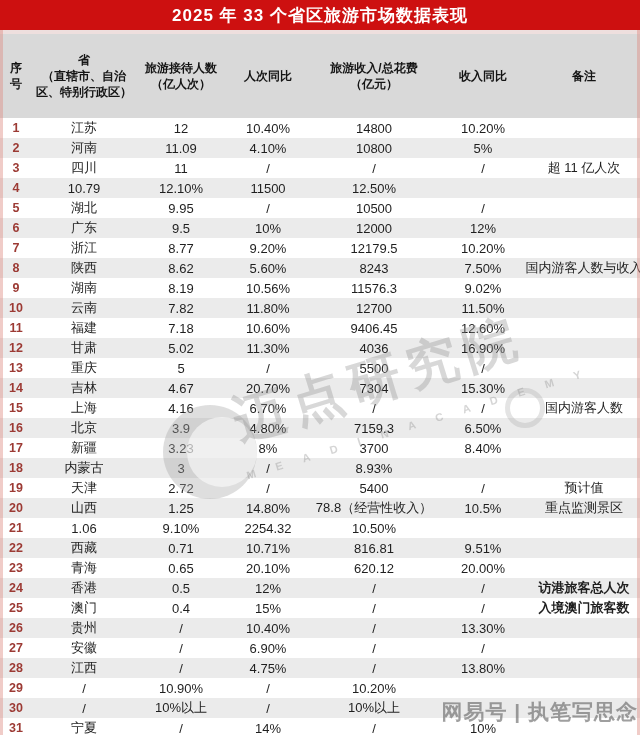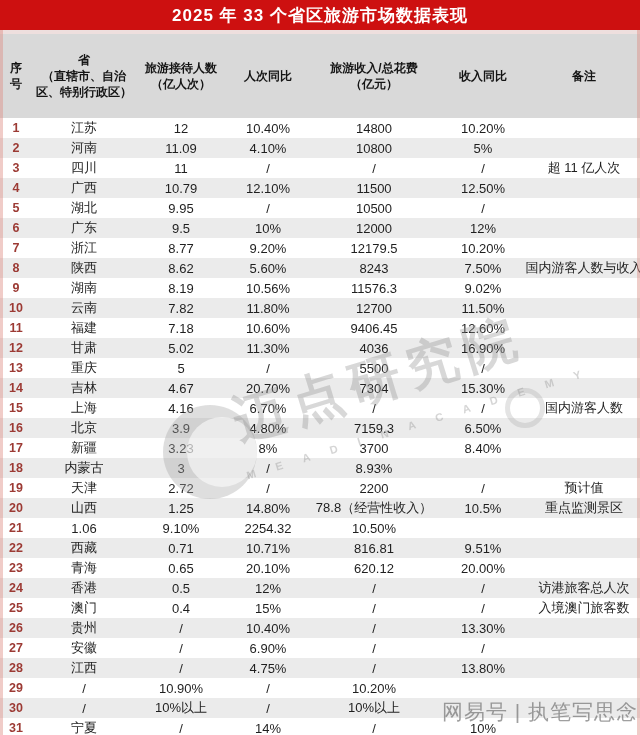--- a/index.html
+++ b/index.html
@@ -40,21 +40,21 @@
   }
   .table-body { position:relative; z-index:1; }
   .body-row { height:20px; background:#ffffff; }
   .body-row:nth-child(even) { background:#ebebeb; }
   .cell {
     display:flex; align-items:center; justify-content:center;
     font-size:13px; color:#1f1f1f;
     white-space:nowrap; overflow:visible;
   }
   .cell.idx { font-weight:bold; color:#9c3a34; font-size:12.5px; }
-  .cell.remark-bold { font-weight:normal; }
+  .cell.remark-bold { font-weight:bold; }
   
   .edge { position:absolute; top:30px; bottom:0; width:3px; background:rgba(222,142,132,0.45); z-index:4; pointer-events:none; }
   .edge.left { left:0; } .edge.right { right:0; }
   
   .wm-center { position:absolute; left:150px; top:330px; width:460px; height:220px; z-index:5; pointer-events:none; }
   .wm-disc {
     position:absolute; left:13px; top:75px; width:94px; height:94px;
     border-radius:50%; background:rgba(168,168,168,0.38);
   }
   .wm-disc::after {
@@ -73,21 +73,21 @@
     font-size:11px; font-weight:bold; letter-spacing:9px;
     color:rgba(150,150,150,0.40); white-space:nowrap;
   }
   .wm-ring {
     position:absolute; left:355px; top:58px; width:40px; height:40px;
     border:5px solid rgba(165,165,165,0.30); border-radius:50%;
   }
   
   .wm-netease {
     position:absolute; right:2px; top:698px; z-index:6; pointer-events:none;
-    font-size:21px; font-weight:normal; letter-spacing:1px;
+    font-size:21px; font-weight:bold; letter-spacing:1px;
     color:rgba(100,100,100,0.62); white-space:nowrap;
   }
 </style>
 </head>
 <body>
 
 <div class="page">
 
   <div class="title-bar">
     <span>2025 年 33 个省区旅游市场数据表现</span>
@@ -132,21 +132,20 @@
       <div class="cell idx">3</div>
       <div class="cell">四川</div>
       <div class="cell">11</div>
       <div class="cell">/</div>
       <div class="cell">/</div>
       <div class="cell">/</div>
       <div class="cell remark">超 11 亿人次</div>
     </div>
       <div class="grid-row body-row">
       <div class="cell idx">4</div>
-      <div class="cell">广西</div>
       <div class="cell">10.79</div>
       <div class="cell">12.10%</div>
       <div class="cell">11500</div>
       <div class="cell">12.50%</div>
       <div class="cell remark"></div>
     </div>
       <div class="grid-row body-row">
       <div class="cell idx">5</div>
       <div class="cell">湖北</div>
       <div class="cell">9.95</div>
@@ -269,21 +268,21 @@
       <div class="cell">3</div>
       <div class="cell">/</div>
       <div class="cell">8.93%</div>
       <div class="cell remark"></div>
     </div>
       <div class="grid-row body-row">
       <div class="cell idx">19</div>
       <div class="cell">天津</div>
       <div class="cell">2.72</div>
       <div class="cell">/</div>
-      <div class="cell">2200</div>
+      <div class="cell">5400</div>
       <div class="cell">/</div>
       <div class="cell remark">预计值</div>
     </div>
       <div class="grid-row body-row">
       <div class="cell idx">20</div>
       <div class="cell">山西</div>
       <div class="cell">1.25</div>
       <div class="cell">14.80%</div>
       <div class="cell">78.8（经营性收入）</div>
       <div class="cell">10.5%</div>

